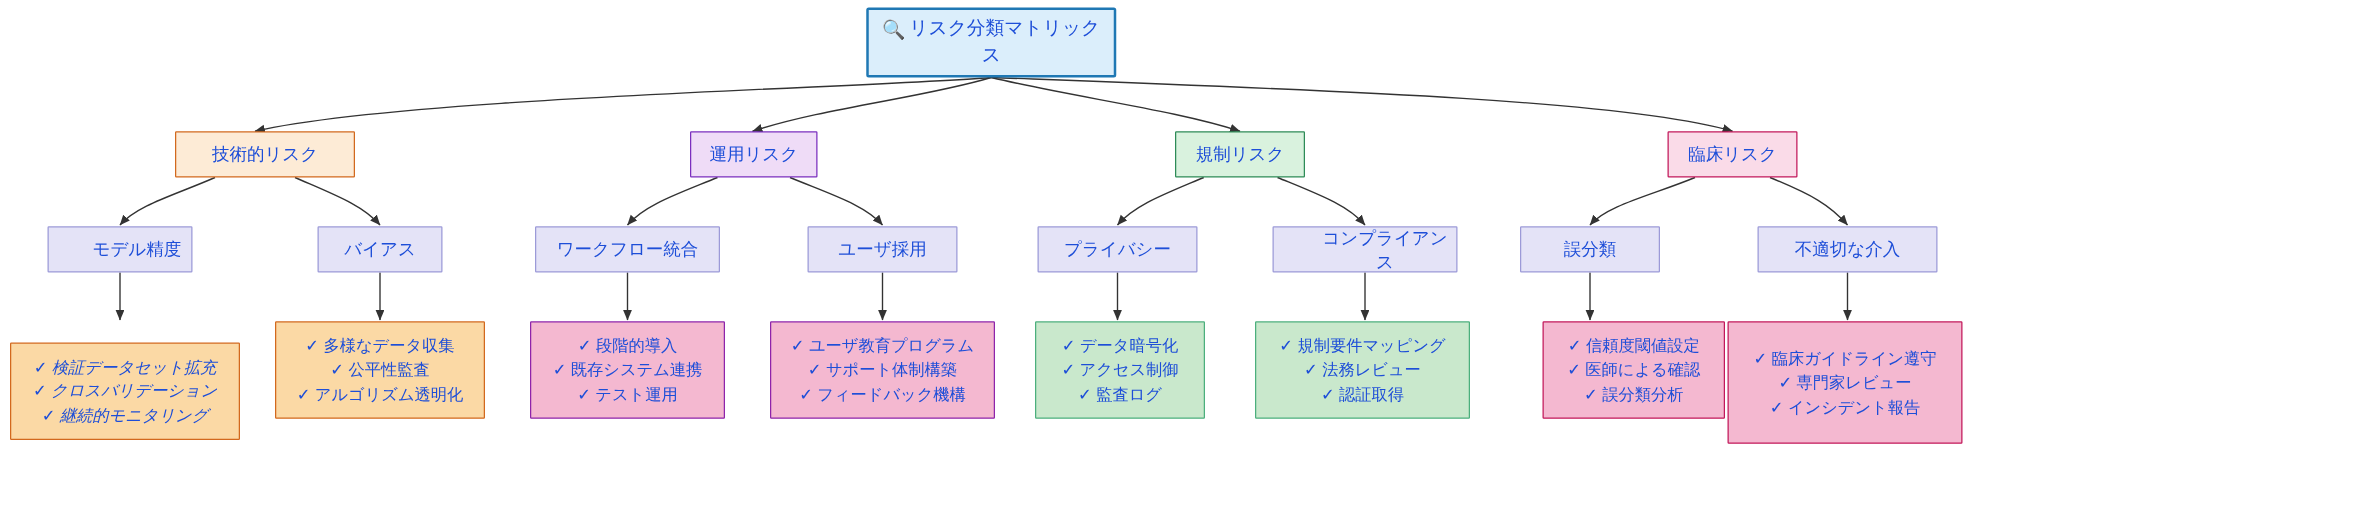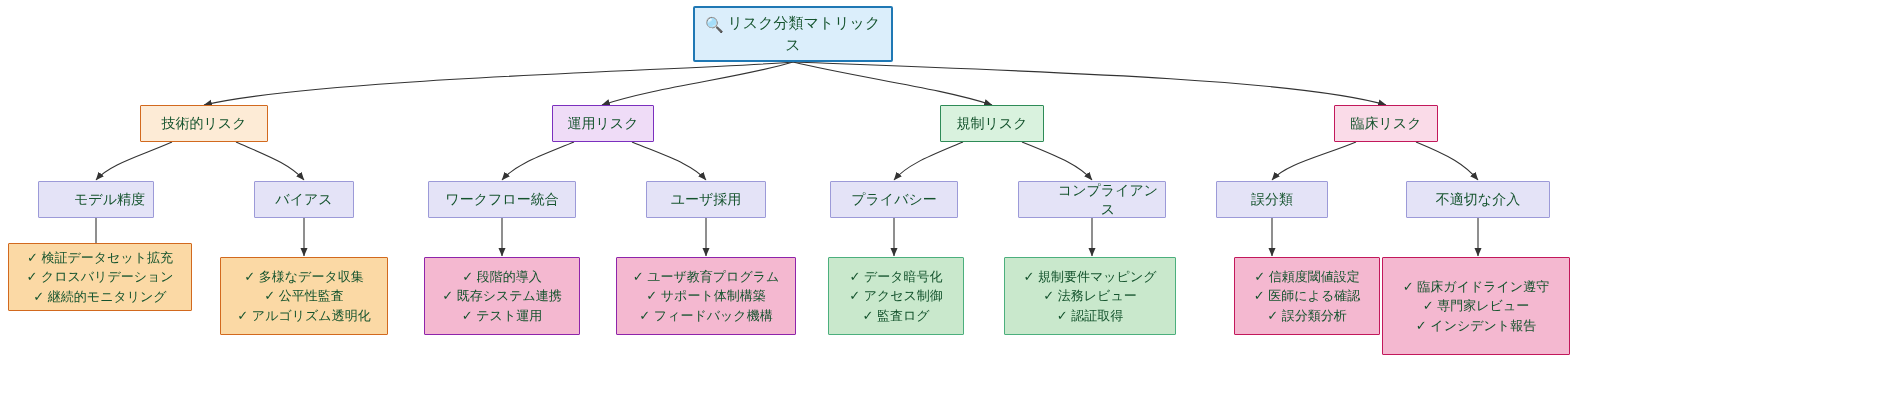--- a/index.html
+++ b/index.html
@@ -6,21 +6,21 @@
   body{
     width:1904px;height:414px;background:#ffffff;
     font-family:"Liberation Sans","DejaVu Sans",sans-serif;
     overflow:hidden;position:relative;
   }
   #canvas{position:absolute;inset:0;}
   svg#edges{position:absolute;left:0;top:0;width:1904px;height:414px;pointer-events:none;}
   .node{
     position:absolute;box-sizing:border-box;
     display:flex;align-items:center;justify-content:center;
-    text-align:center;line-height:1.35;color:#14532d;
+    text-align:center;line-height:1.35;color:#1d4ed8;
     border-radius:1px;
   }
   .node.root{
     border:2px solid #1f78b4;background:#dbeefb;font-size:15px;
     border-radius:2px;
   }
   .node.cat-tech{border:1.6px solid #d2691e;background:#fdebd6;font-size:14px;}
   .node.cat-ops{border:1.6px solid #7b2fbe;background:#efdcf7;font-size:14px;}
   .node.cat-reg{border:1.6px solid #2e8b57;background:#d9f2de;font-size:14px;}
   .node.cat-clin{border:1.6px solid #c2185b;background:#fadbe8;font-size:14px;}
@@ -73,21 +73,21 @@
       <path d="M1092,218 L1092,256"></path>
       <path d="M1272,218 L1272,256"></path>
       <path d="M1478,218 L1478,256"></path>
     </g>
   </svg>
 
   <div class="node root" style="left:693px;top:6px;width:200px;height:56px;">
     <span class="root-label"><span class="mag">🔍</span><span>リスク分類マトリックス</span></span>
   </div>
 
-  <div class="node cat-tech" style="left:140px;top:105px;width:128px;height:37px;">
+  <div class="node cat-tech" style="left:140px;top:105px;width:144px;height:37px;">
     <span>技術的リスク</span>
   </div>
   <div class="node cat-ops" style="left:552px;top:105px;width:102px;height:37px;">
     <span>運用リスク</span>
   </div>
   <div class="node cat-clin" style="left:1334px;top:105px;width:104px;height:37px;">
     <span>臨床リスク</span>
   </div>
   <div class="node cat-reg" style="left:940px;top:105px;width:104px;height:37px;">
     <span>規制リスク</span>
@@ -111,21 +111,21 @@
   <div class="node sub" style="left:1018px;top:181px;width:148px;height:37px;padding-left:32px;">
     <span>コンプライアンス</span>
   </div>
   <div class="node sub" style="left:1216px;top:181px;width:112px;height:37px;">
     <span>誤分類</span>
   </div>
   <div class="node sub" style="left:1406px;top:181px;width:144px;height:37px;">
     <span>不適切な介入</span>
   </div>
 
-  <div class="node leaf leaf-orange" style="left:8px;top:243px;width:184px;height:68px;">
+  <div class="node leaf leaf-orange" style="left:8px;top:274px;width:184px;height:78px;font-style:italic;">
     <div class="leaf-lines">
       <span>✓ 検証データセット拡充</span>
       <span>✓ クロスバリデーション</span>
       <span>✓ 継続的モニタリング</span>
     </div>
   </div>
 
   <div class="node leaf leaf-orange" style="left:220px;top:257px;width:168px;height:78px;">
     <div class="leaf-lines">
       <span>✓ 多様なデータ収集</span>

